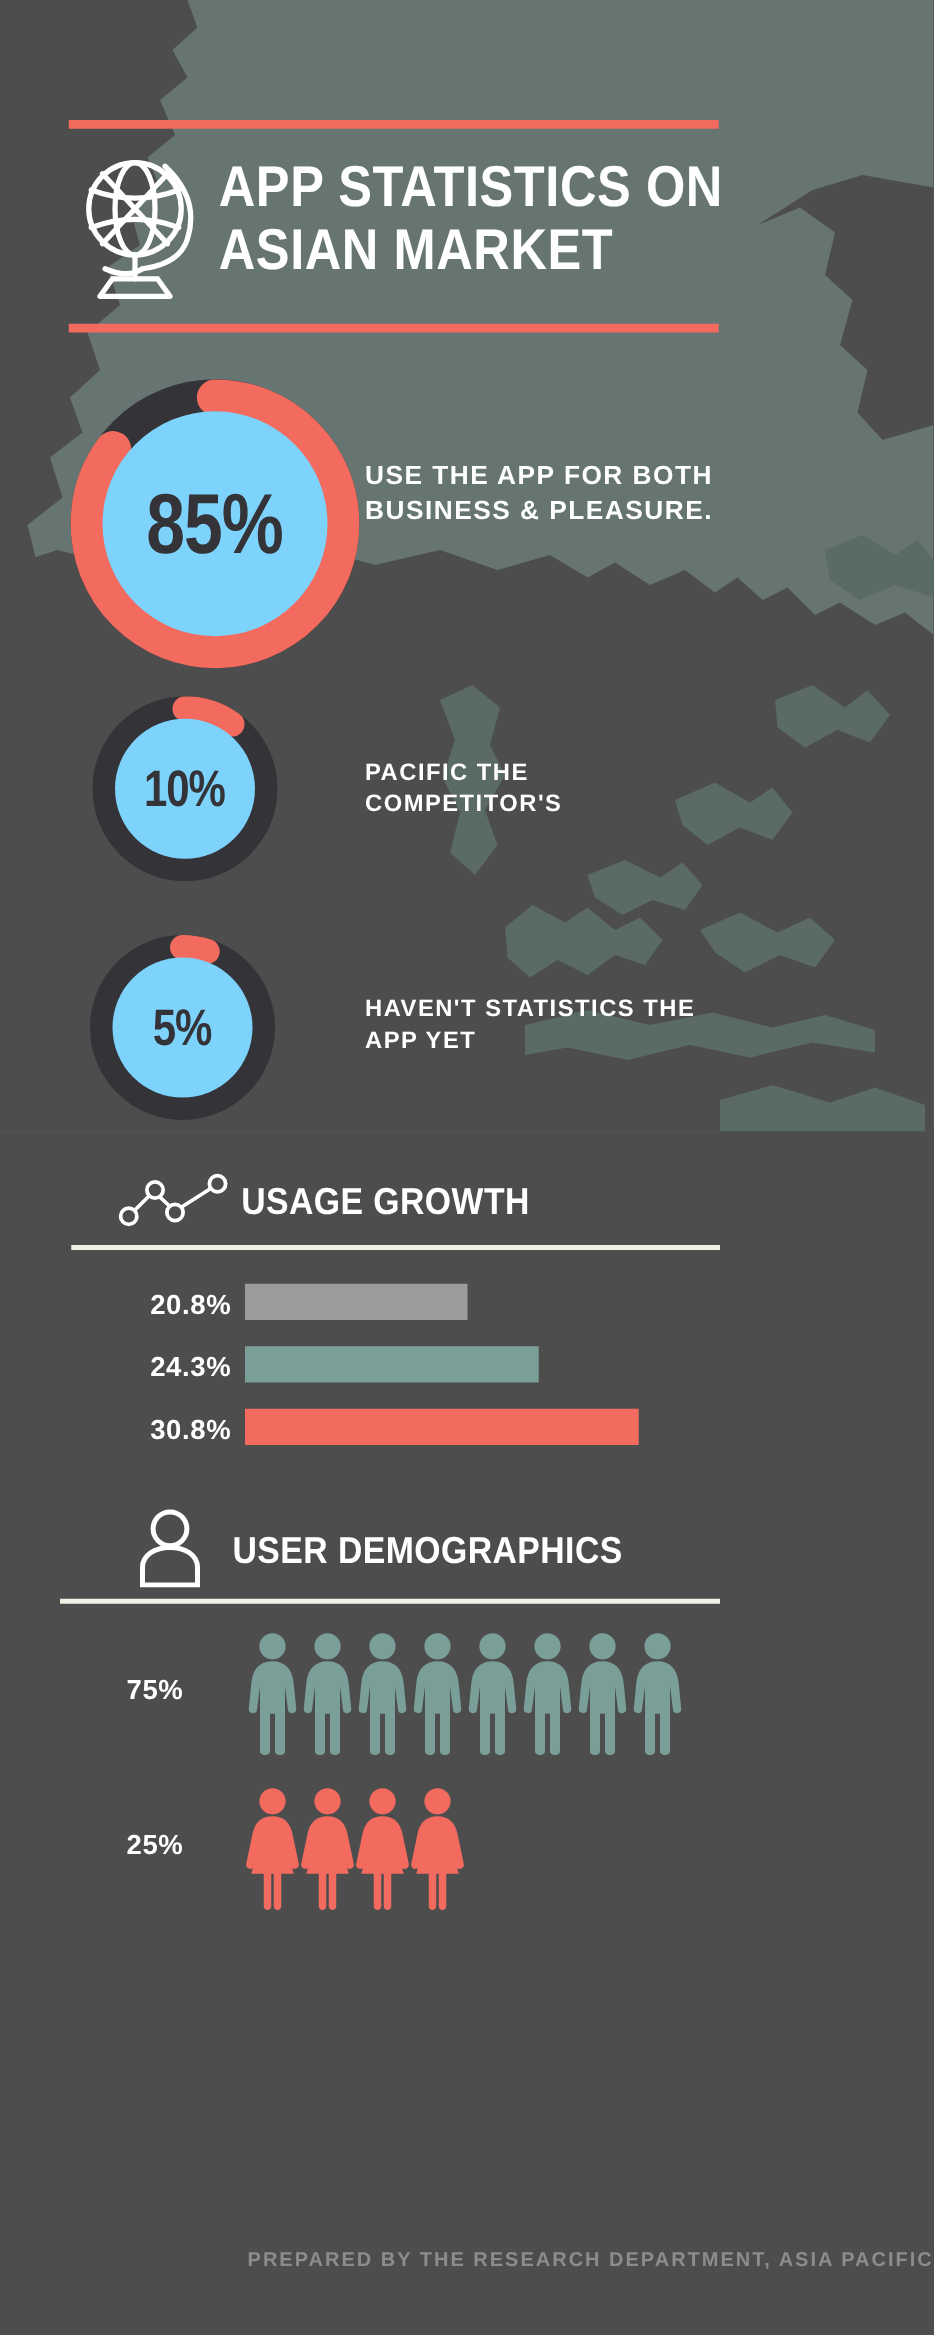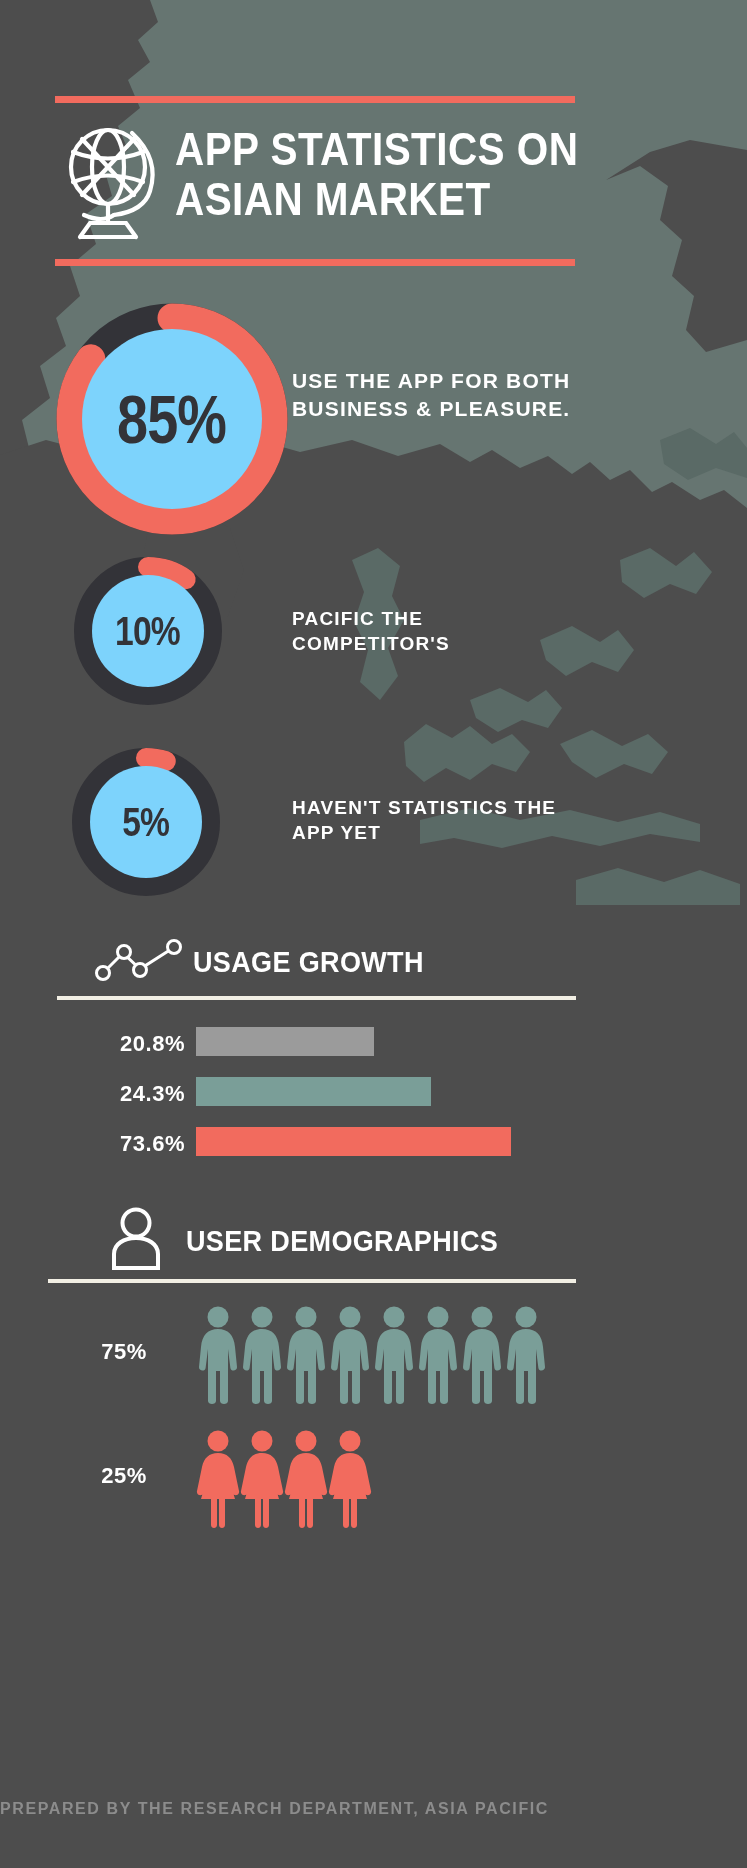--- a/index.html
+++ b/index.html
@@ -178,21 +178,21 @@
     left: 196px;
     display: flex;
     gap: 0px;
   }
 
   
   .footer {
     position: absolute;
     left: 0; top: 1800px;
     width: 747px;
-    text-align: left;
+    text-align: right;
     color: #8c8c8c;
     font-family: "Liberation Sans", sans-serif;
     font-weight: bold;
     font-size: 16px;
     letter-spacing: 1.6px;
   }
 </style>
 </head>
 <body>
 
@@ -296,21 +296,21 @@
         <div class="bar-fill" style="background:#9b9b9b"></div>
       </div>
     </div>
     <div class="bar-row">
       <div class="bar-label">24.3%</div>
       <div class="bar-track" style="width:235px">
         <div class="bar-fill" style="background:#7a9e98"></div>
       </div>
     </div>
     <div class="bar-row">
-      <div class="bar-label">73.6%</div>
+      <div class="bar-label">30.8%</div>
       <div class="bar-track" style="width:315px">
         <div class="bar-fill" style="background:#f26b5e"></div>
       </div>
     </div>
   </div>
 
   <svg id="demo-icon" viewBox="0 0 52 64">
     <g fill="none" stroke="#ffffff" stroke-width="4">
       <circle cx="26" cy="17" r="13.5"></circle>
       <path d="M4,62 L4,48 C4,38 14,32 26,32 C38,32 48,38 48,48 L48,62 Z"></path>

